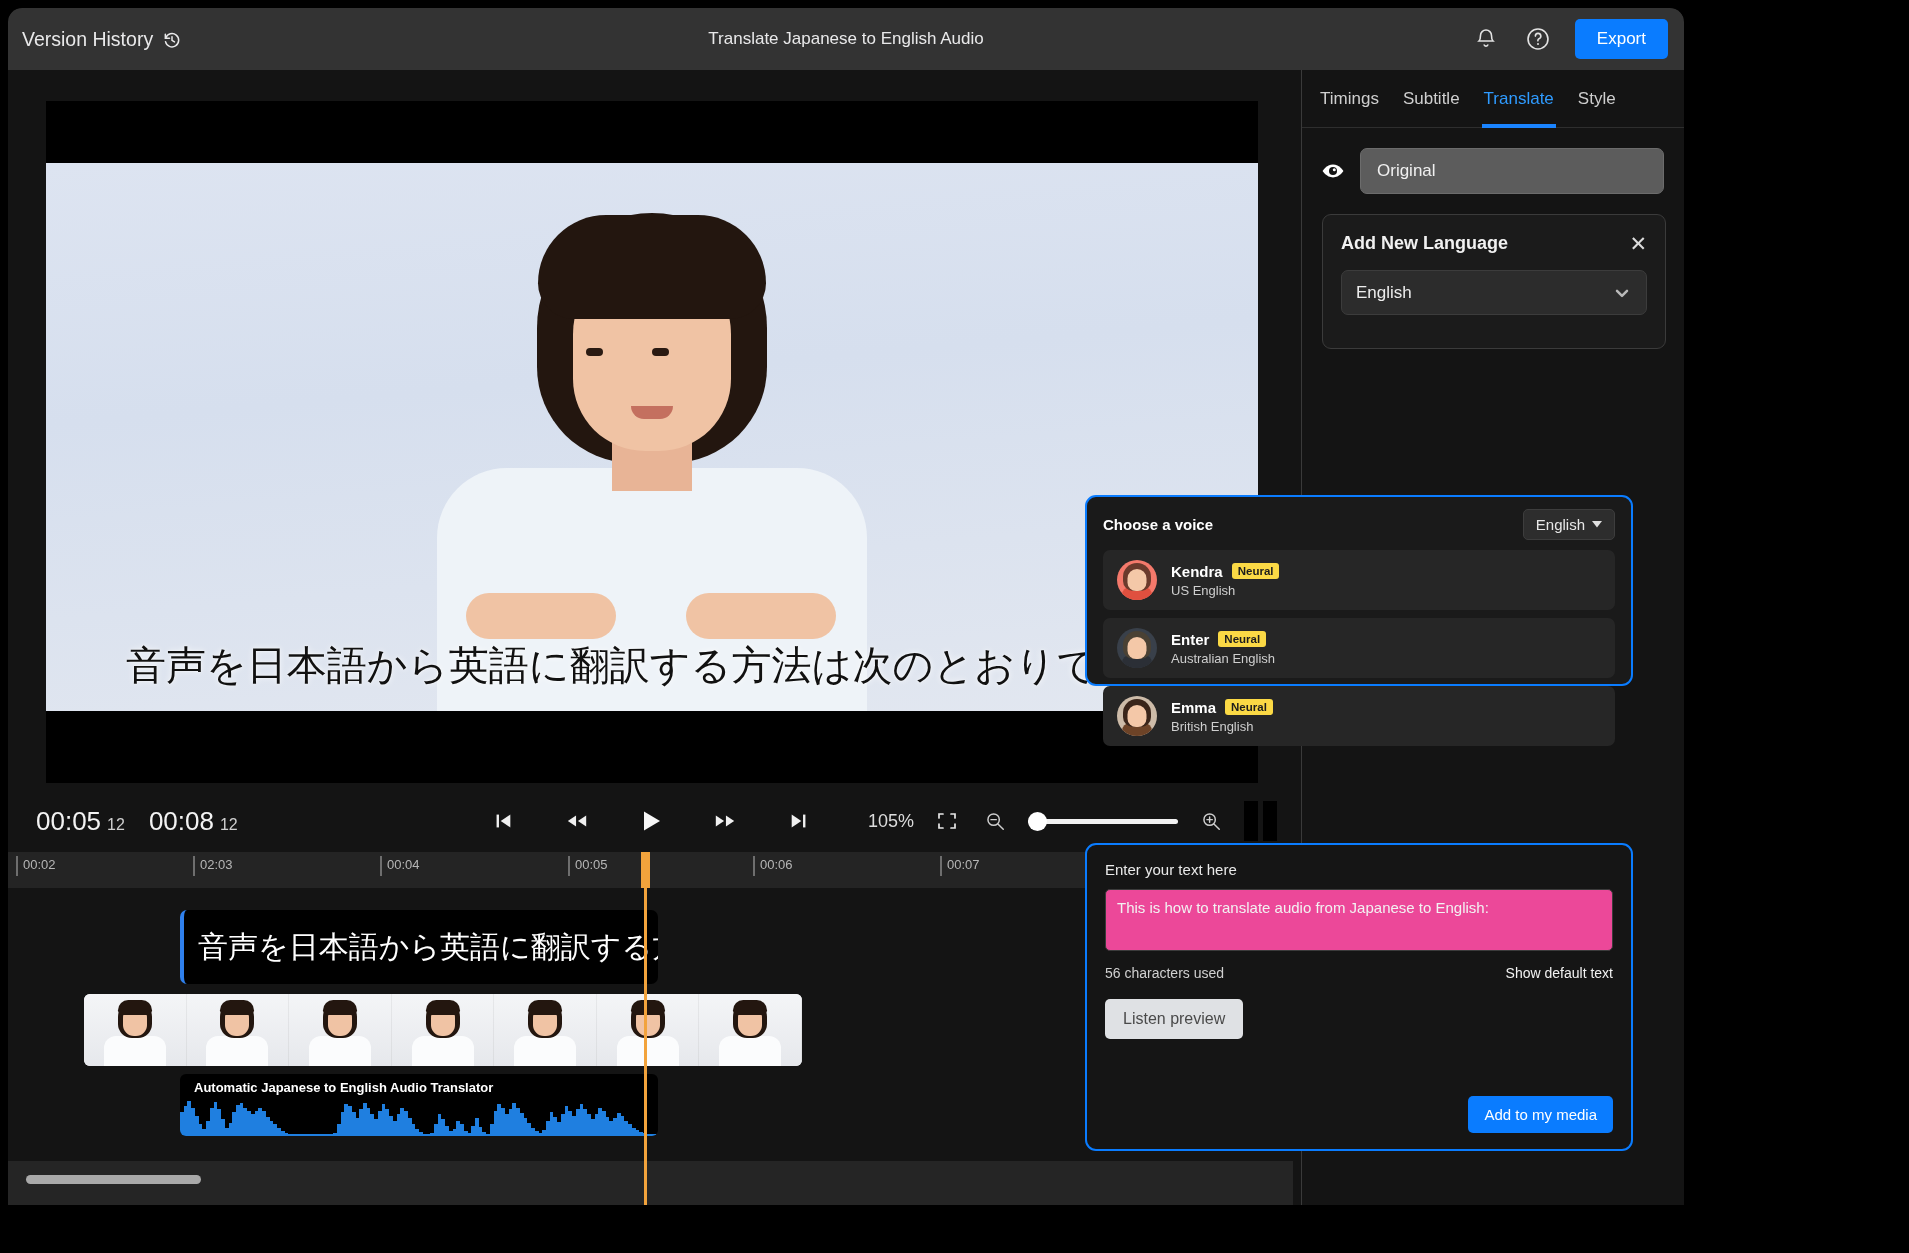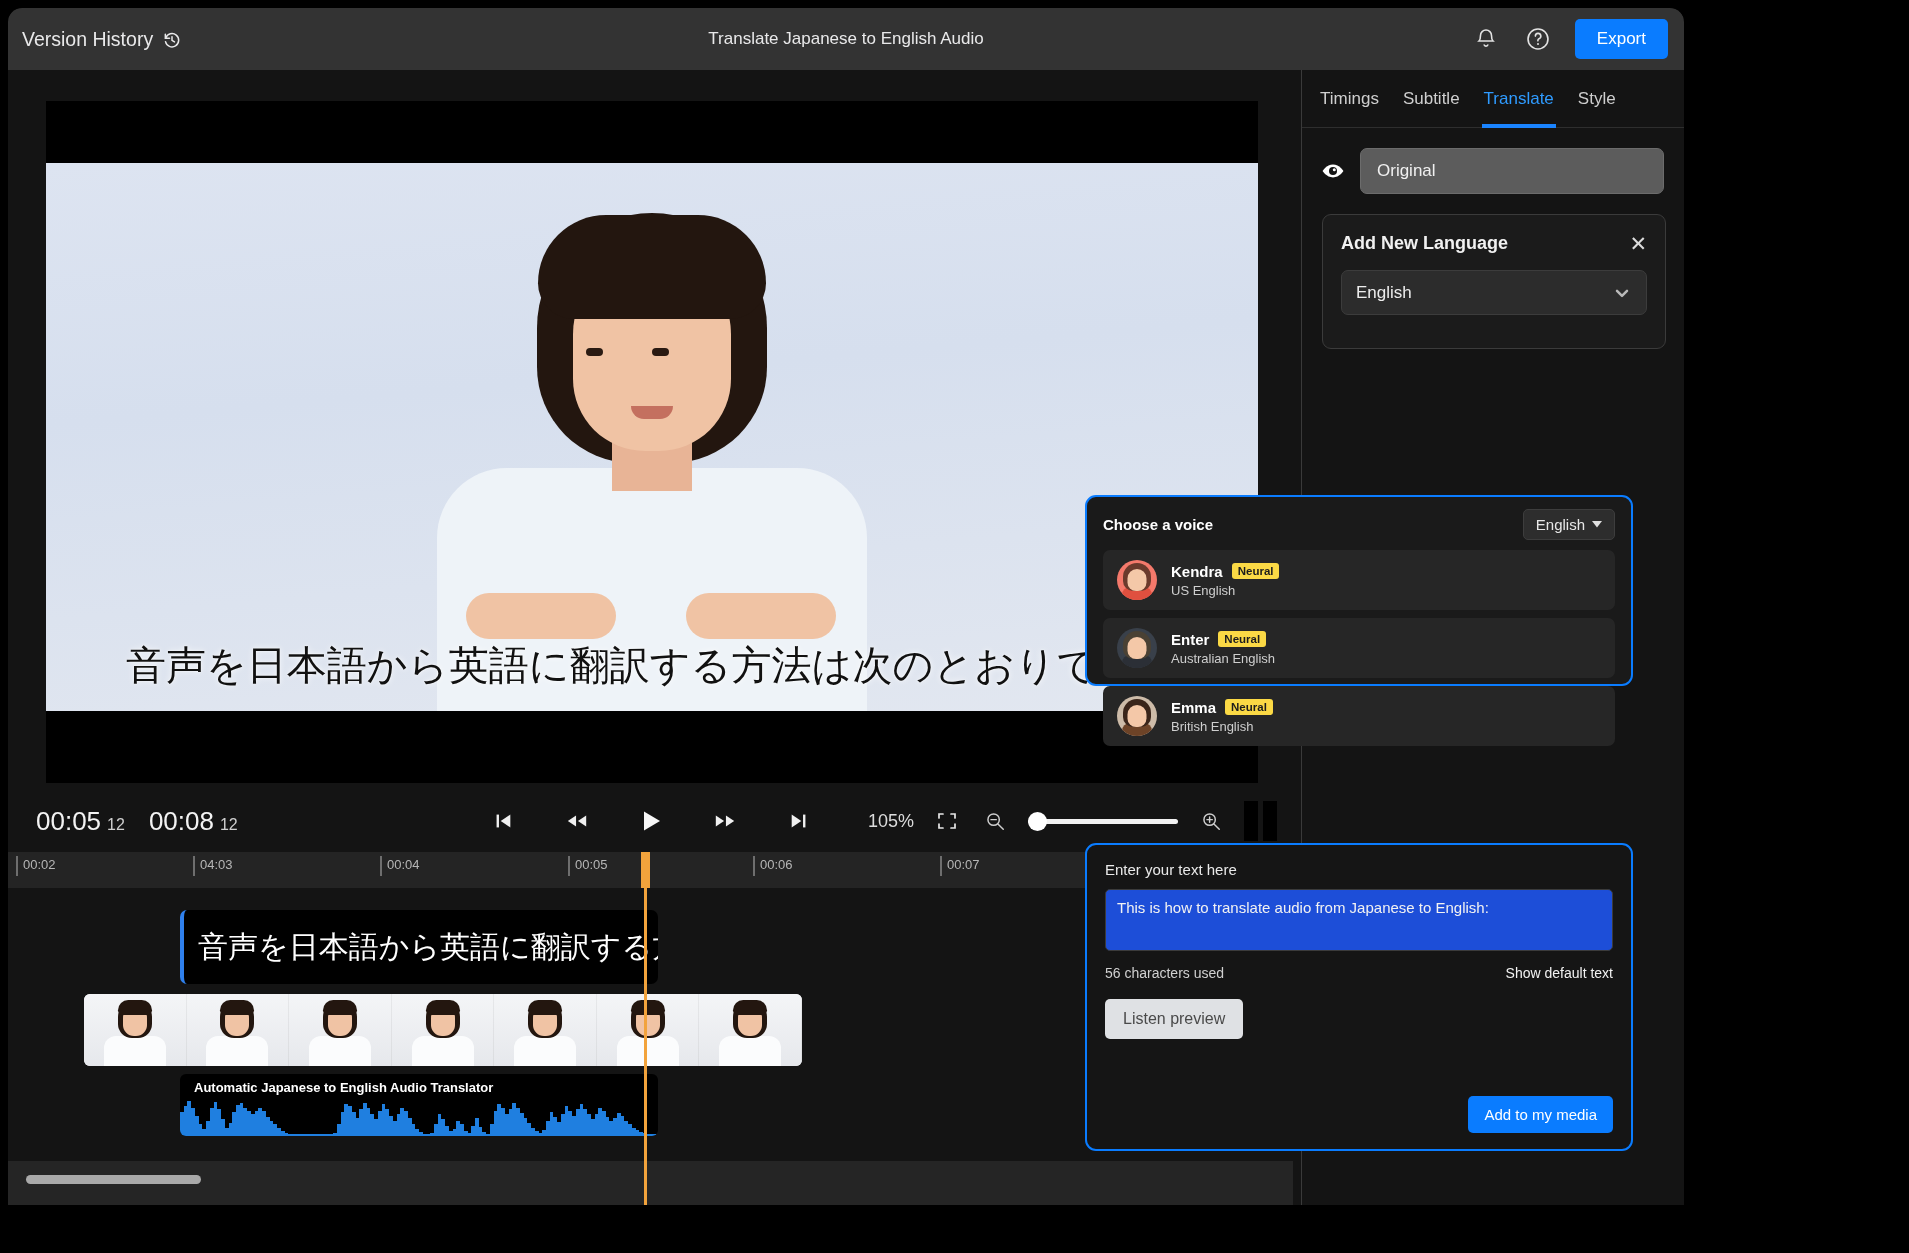--- a/index.html
+++ b/index.html
@@ -236,21 +236,21 @@
   .voice-name { color: #fff; font-size: 15px; font-weight: bold; }
   .neural-badge { background: #fbd945; color: #1d1d1d; font-size: 11.5px; font-weight: bold; padding: 2px 6px; border-radius: 3px; }
   .voice-sub { color: #cfcfcf; font-size: 13px; }
   .text-card-inner {
     position: absolute; left: 1077px; top: 835px; width: 548px; height: 308px;
     background: #151515; border: 2.5px solid #0a7cff; border-radius: 11px;
     padding: 16px 18px; z-index: 12;
   }
   .tc-label { color: #e9e9e9; font-size: 15px; }
   .tc-textarea {
-    margin-top: 11px; width: 100%; height: 62px; background: #1d4ed8;
+    margin-top: 11px; width: 100%; height: 62px; background: #ec4899;
     border: 1px solid #3b3b3b; border-radius: 5px; color: #f2f2f2;
     font-size: 15px; font-family: inherit; padding: 9px 11px; resize: none; overflow: hidden;
   }
   .tc-row { margin-top: 10px; display: flex; align-items: flex-end; justify-content: space-between; }
   .tc-count { color: #d0d0d0; font-size: 14px; }
   .tc-default { color: #f2f2f2; font-size: 14px; cursor: pointer; }
   .listen-btn {
     margin-top: 18px; background: #dfe1e4; border: none; border-radius: 5px;
     color: #4a4a4a; font-size: 16px; padding: 11px 18px; cursor: pointer; font-family: inherit;
   }
@@ -392,21 +392,21 @@
           <span class="split-ind">
               <i></i>
               <i></i>
             </span>
         </div>
       </div>
 
       <div class="timeline">
         <div class="ruler">
             <div class="tick" style="left: 8px;">00:02</div>
-            <div class="tick" style="left: 185px;">04:03</div>
+            <div class="tick" style="left: 185px;">02:03</div>
             <div class="tick" style="left: 372px;">00:04</div>
             <div class="tick" style="left: 560px;">00:05</div>
             <div class="tick" style="left: 745px;">00:06</div>
             <div class="tick" style="left: 932px;">00:07</div>
             <div class="tick" style="left: 1118px;">00:08</div>
           </div>
         <div class="tl-body">
 
           <div class="sub-clip">
             <span>音声を日本語から英語に翻訳する方法は次のとお…</span>

